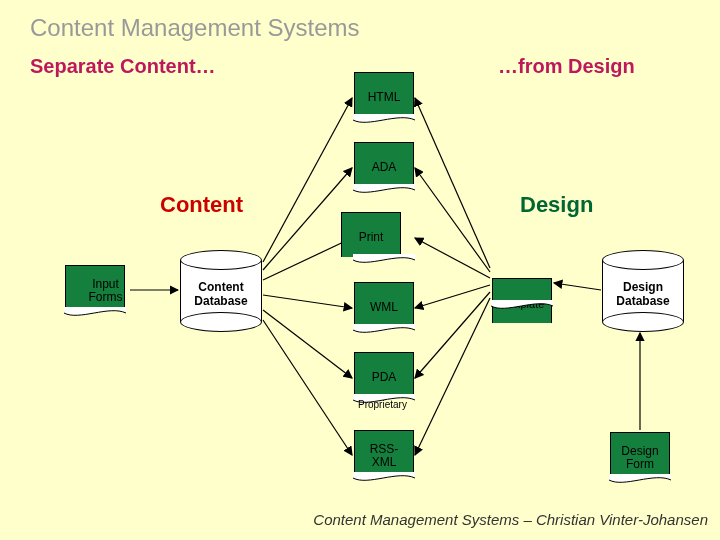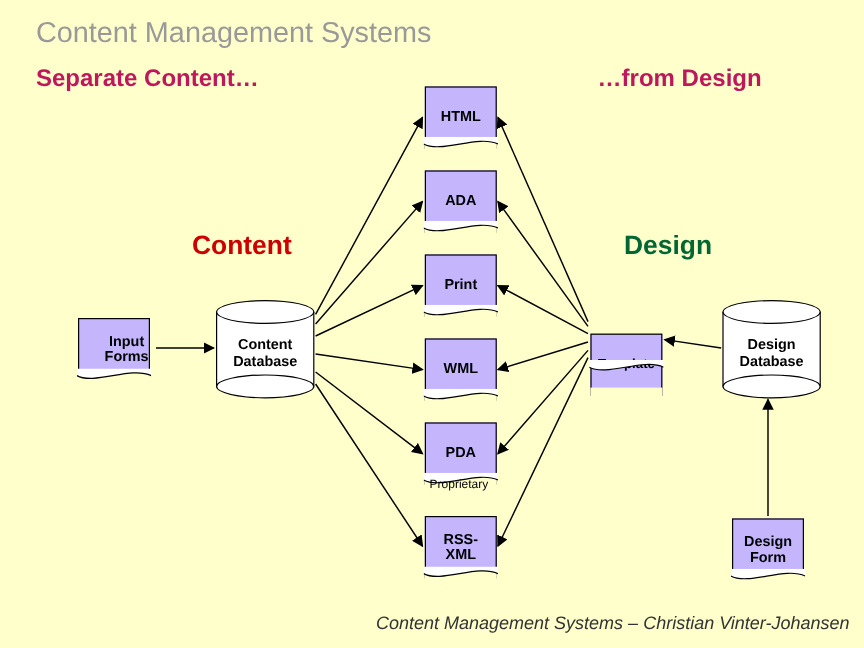--- a/index.html
+++ b/index.html
@@ -27,25 +27,25 @@
   }
   .section-label {
     position: absolute;
     font-size: 22px;
     font-weight: bold;
   }
   .doc {
     position: absolute;
     width: 60px;
     height: 52px;
-    background: #c4b5fd;
+    background: #15803d;
     border: 1px solid #000;
     text-align: center;
     font-size: 12px;
-    font-weight: bold;
+    font-weight: normal;
     color: #000;
     display: flex;
     align-items: center;
     justify-content: center;
     line-height: 1.1;
     padding: 2px;
   }
   .doc::after {
     content: "";
     position: absolute;
@@ -168,21 +168,21 @@
     <path d="M0,6 C15,14 45,-2 62,6 L62,0 L0,0 Z" fill="#fff"></path>
     <path d="M0,6 C15,14 45,-2 62,6" fill="none" stroke="#000"></path>
   </svg>
 
 <div class="doc" style="left:354px; top:142px;">ADA</div>
 <svg style="position:absolute; left:353px; top:184px; width:62px; height:16px; z-index:3;">
     <path d="M0,6 C15,14 45,-2 62,6 L62,0 L0,0 Z" fill="#fff"></path>
     <path d="M0,6 C15,14 45,-2 62,6" fill="none" stroke="#000"></path>
   </svg>
 
-<div class="doc" style="left:354px; top:212px;">Print</div>
+<div class="doc" style="left:341px; top:212px;">Print</div>
 <svg style="position:absolute; left:353px; top:254px; width:62px; height:16px; z-index:3;">
     <path d="M0,6 C15,14 45,-2 62,6 L62,0 L0,0 Z" fill="#fff"></path>
     <path d="M0,6 C15,14 45,-2 62,6" fill="none" stroke="#000"></path>
   </svg>
 
 <div class="doc" style="left:354px; top:282px;">WML</div>
 <svg style="position:absolute; left:353px; top:324px; width:62px; height:16px; z-index:3;">
     <path d="M0,6 C15,14 45,-2 62,6 L62,0 L0,0 Z" fill="#fff"></path>
     <path d="M0,6 C15,14 45,-2 62,6" fill="none" stroke="#000"></path>
   </svg>

